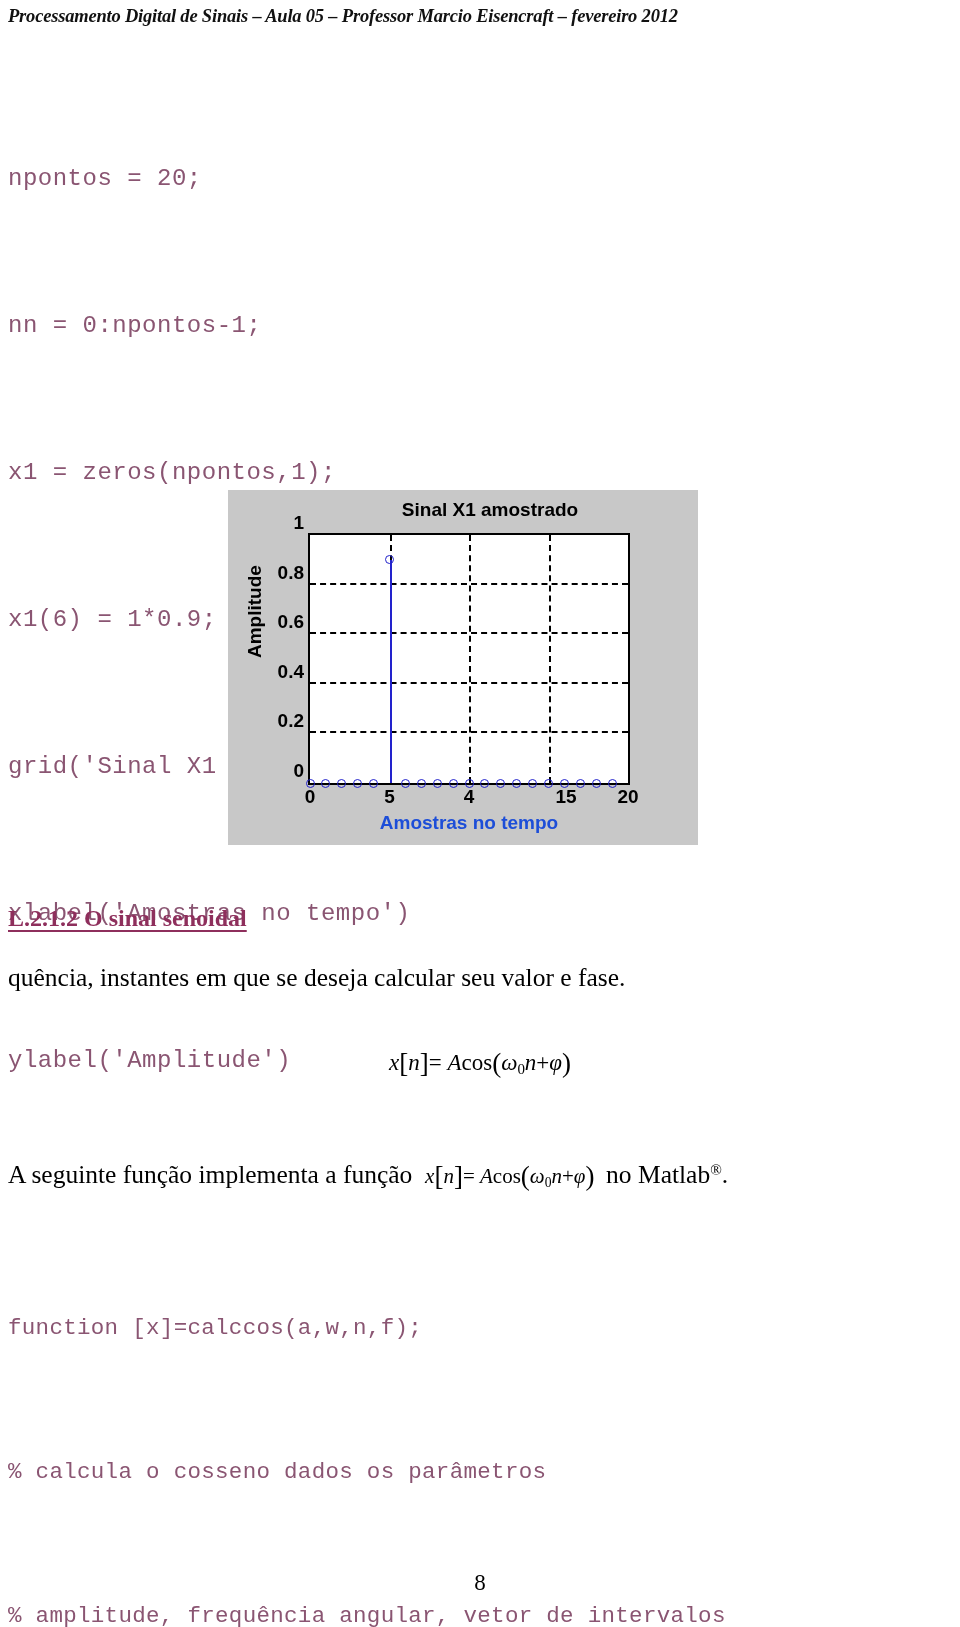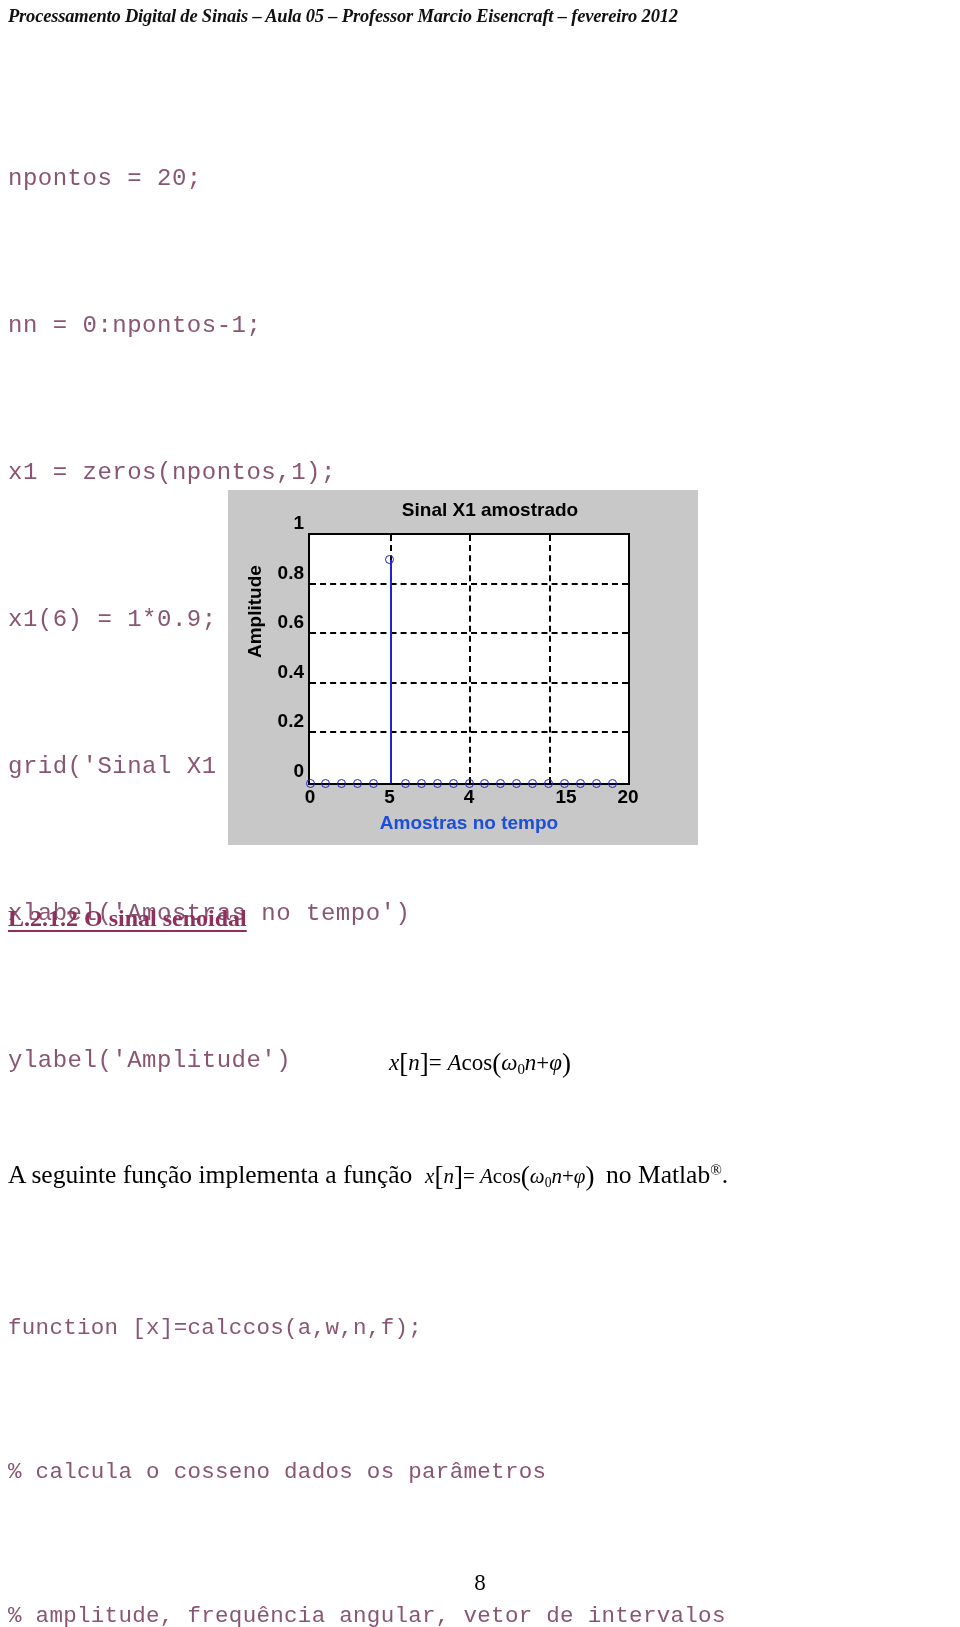--- a/index.html
+++ b/index.html
@@ -290,20 +290,21 @@
         <div class="stem-marker" style="left: 270.3px; bottom: 0px;"></div>
         <div class="stem-marker" style="left: 286.2px; bottom: 0px;"></div>
         <div class="stem-marker" style="left: 302.1px; bottom: 0px;"></div>
       </div>
   </div>
 </div>
 
 <div class="section-heading">L.2.1.2 O sinal senoidal</div>
 
 <div class="body-text para-1">
+  <div>quência, instantes em que se deseja calcular seu valor e fase.</div>
 </div>
 
 <div class="equation">
   <span class="mi">x</span><span class="mbr">[</span><span class="mi">n</span><span class="mbr">]</span><span>=</span>&nbsp;<span class="mi">A</span><span>cos</span><span class="mbr">(</span><span class="mi">ω</span><span class="sub">0</span><span class="mi">n</span><span>+</span><span class="mi">φ</span><span class="mbr">)</span>
 </div>
 
 <div class="body-text para-2">
   <span>A seguinte função implementa a função</span>&nbsp;
   <span class="inline-eq">
     <span class="mi">x</span><span class="mbr">[</span><span class="mi">n</span><span class="mbr">]</span><span>=</span>&nbsp;<span class="mi">A</span><span>cos</span><span class="mbr">(</span><span class="mi">ω</span><span class="sub">0</span><span class="mi">n</span><span>+</span><span class="mi">φ</span><span class="mbr">)</span>

